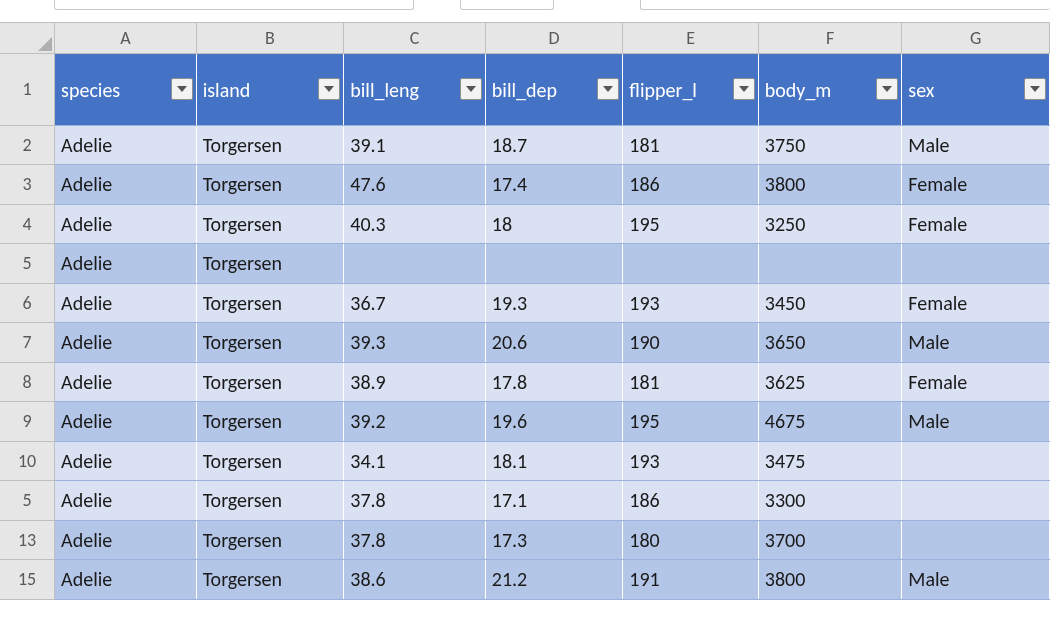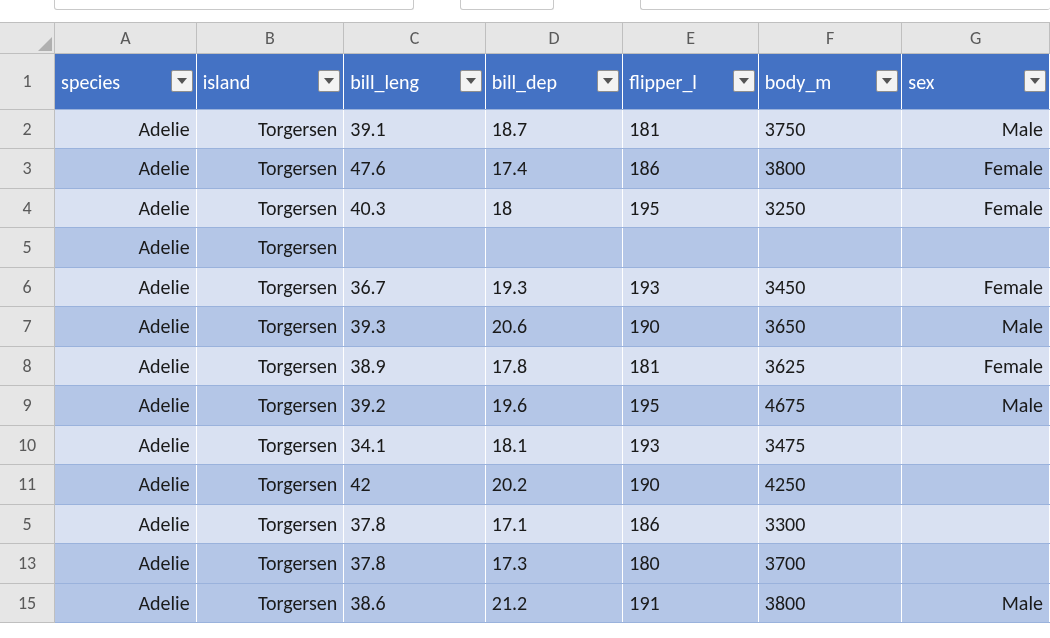--- a/index.html
+++ b/index.html
@@ -95,21 +95,21 @@
     padding: 0;
   }
 
   tr.datarow td { height: 38.5px; }
 
   
   td.thcell {
     background: #4472c4;
     color: #ffffff;
     font-weight: 400;
-    padding: 8px 6px;
+    padding: 16px 6px;
     position: relative;
     border-right: 1px solid #ffffff;
     border-bottom: 1px solid #9ab2dc;
     white-space: nowrap;
     overflow: hidden;
   }
   td.thcell .lbl {
     display: inline-block;
     max-width: calc(100% - 26px);
     overflow: hidden;
@@ -137,21 +137,21 @@
     padding: 0 6px;
     border-right: 1px solid #ffffff;
     border-bottom: 1px solid #9ab2dc;
     white-space: nowrap;
     overflow: hidden;
   }
   tr.band-l td.dcell { background: #d9e1f2; }
   tr.band-d td.dcell { background: #b4c6e7; }
 
   td.num { text-align: left; }
-  td.txt { text-align: right;  }
+  td.txt { text-align: left;  }
 </style>
 </head>
 <body>
 <div class="wrap">
 
   <div class="fbar-frag fbar-left"></div>
   <div class="fbar-frag fbar-mid"></div>
   <div class="fbar-frag fbar-right"></div>
 
   <div class="sheet">
@@ -298,30 +298,20 @@
           <tr class="datarow band-l">
             <td class="rowhdr">10</td>
             <td class="dcell txt">Adelie</td>
             <td class="dcell txt">Torgersen</td>
             <td class="dcell num">34.1</td>
             <td class="dcell num">18.1</td>
             <td class="dcell num">193</td>
             <td class="dcell num">3475</td>
             <td class="dcell txt"></td>
           </tr>
-          <tr class="datarow band-d">
-            <td class="rowhdr">11</td>
-            <td class="dcell txt">Adelie</td>
-            <td class="dcell txt">Torgersen</td>
-            <td class="dcell num">42</td>
-            <td class="dcell num">20.2</td>
-            <td class="dcell num">190</td>
-            <td class="dcell num">4250</td>
-            <td class="dcell txt"></td>
-          </tr>
           <tr class="datarow band-l">
             <td class="rowhdr">5</td>
             <td class="dcell txt">Adelie</td>
             <td class="dcell txt">Torgersen</td>
             <td class="dcell num">37.8</td>
             <td class="dcell num">17.1</td>
             <td class="dcell num">186</td>
             <td class="dcell num">3300</td>
             <td class="dcell txt"></td>
           </tr>

